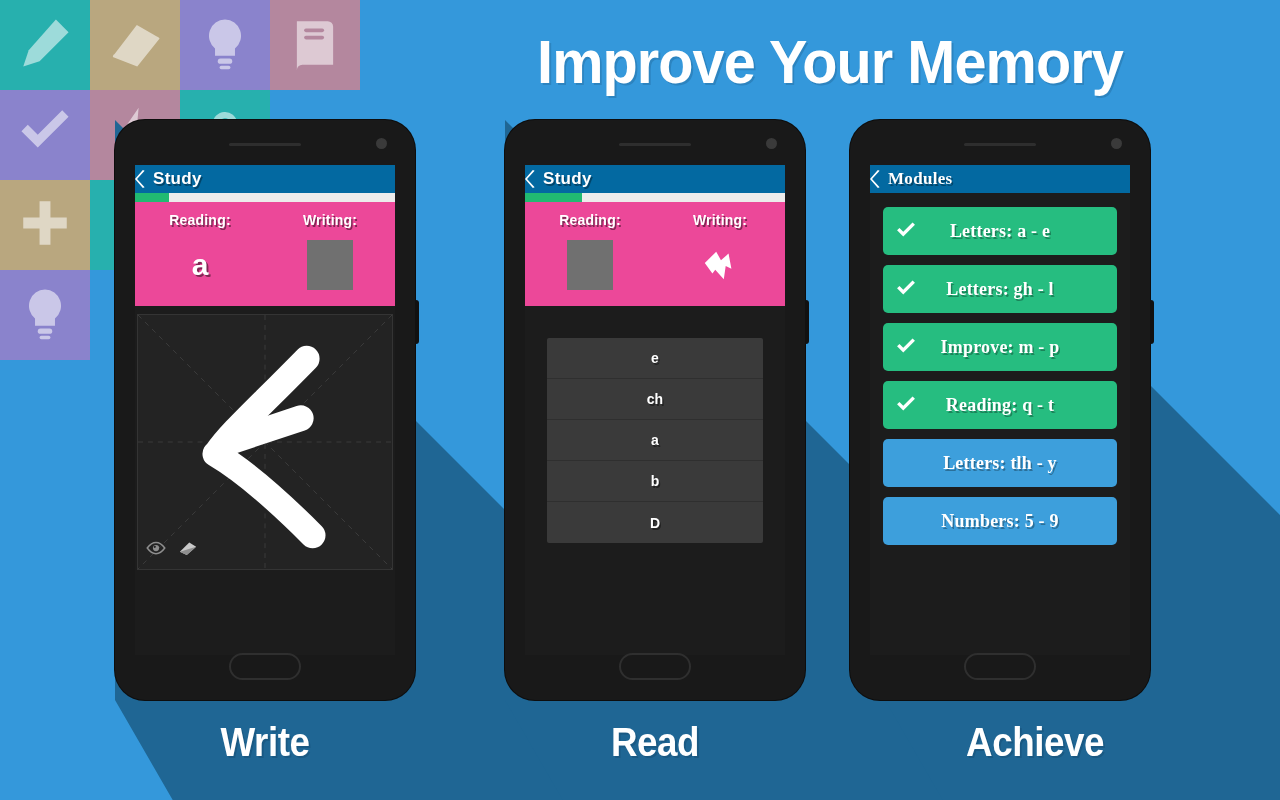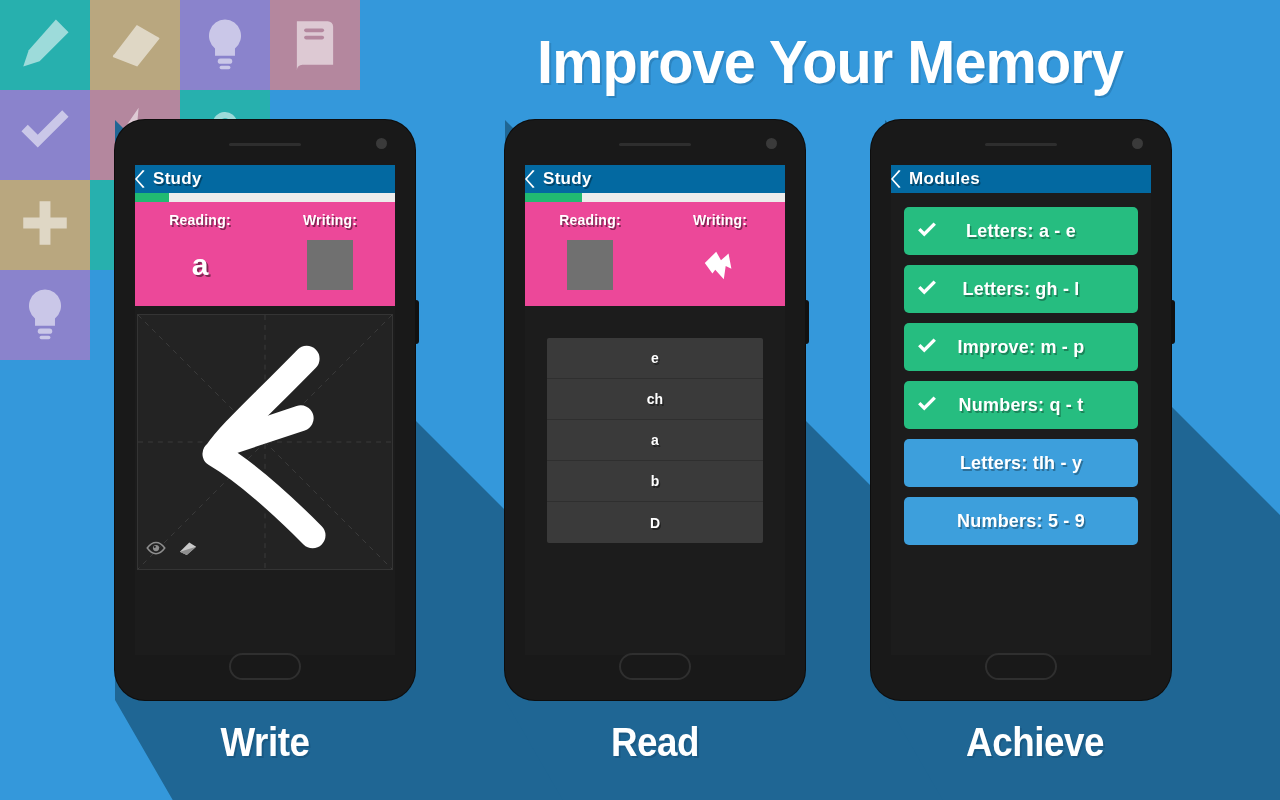--- a/index.html
+++ b/index.html
@@ -341,21 +341,21 @@
               <div class="opt">ch</div>
               <div class="opt">a</div>
               <div class="opt">b</div>
               <div class="opt">D</div>
             </div>
           </div>
         </div>
         <div class="home"></div>
       </div>
       <div class="caption" style="left: 505px; top: 720px;">Read</div>
-      <div class="phone" style="left: 871px; top: 120px;">
+      <div class="phone" style="left: 850px; top: 120px; font-family: Liberation Serif, serif;">
         <div class="speaker"></div>
         <div class="camera"></div>
         <div class="sidebtn"></div>
         <div class="screen">
           <div class="appbar">
             <span class="back"><svg viewBox="0 0 16 26">
                 <path fill="#fff" d="M14 1 3 13l11 12-2.6 1L0 13 11.4 0z"></path>
               </svg></span>
             <span class="t">Modules</span>
           </div>
@@ -375,21 +375,21 @@
             <div class="mod done">
               <span class="check"><svg viewBox="0 0 64 64">
                   <path fill="#fff" d="M24 48 6 30l7-7 11 11 27-27 7 7z"></path>
                 </svg></span>
               <span class="mlabel">Improve: m - p</span>
             </div>
             <div class="mod done">
               <span class="check"><svg viewBox="0 0 64 64">
                   <path fill="#fff" d="M24 48 6 30l7-7 11 11 27-27 7 7z"></path>
                 </svg></span>
-              <span class="mlabel">Numbers: q - t</span>
+              <span class="mlabel">Reading: q - t</span>
             </div>
             <div class="mod todo">
               <span class="mlabel">Letters: tlh - y</span>
             </div>
             <div class="mod todo">
               <span class="mlabel">Numbers: 5 - 9</span>
             </div>
           </div>
         </div>
         <div class="home"></div>

